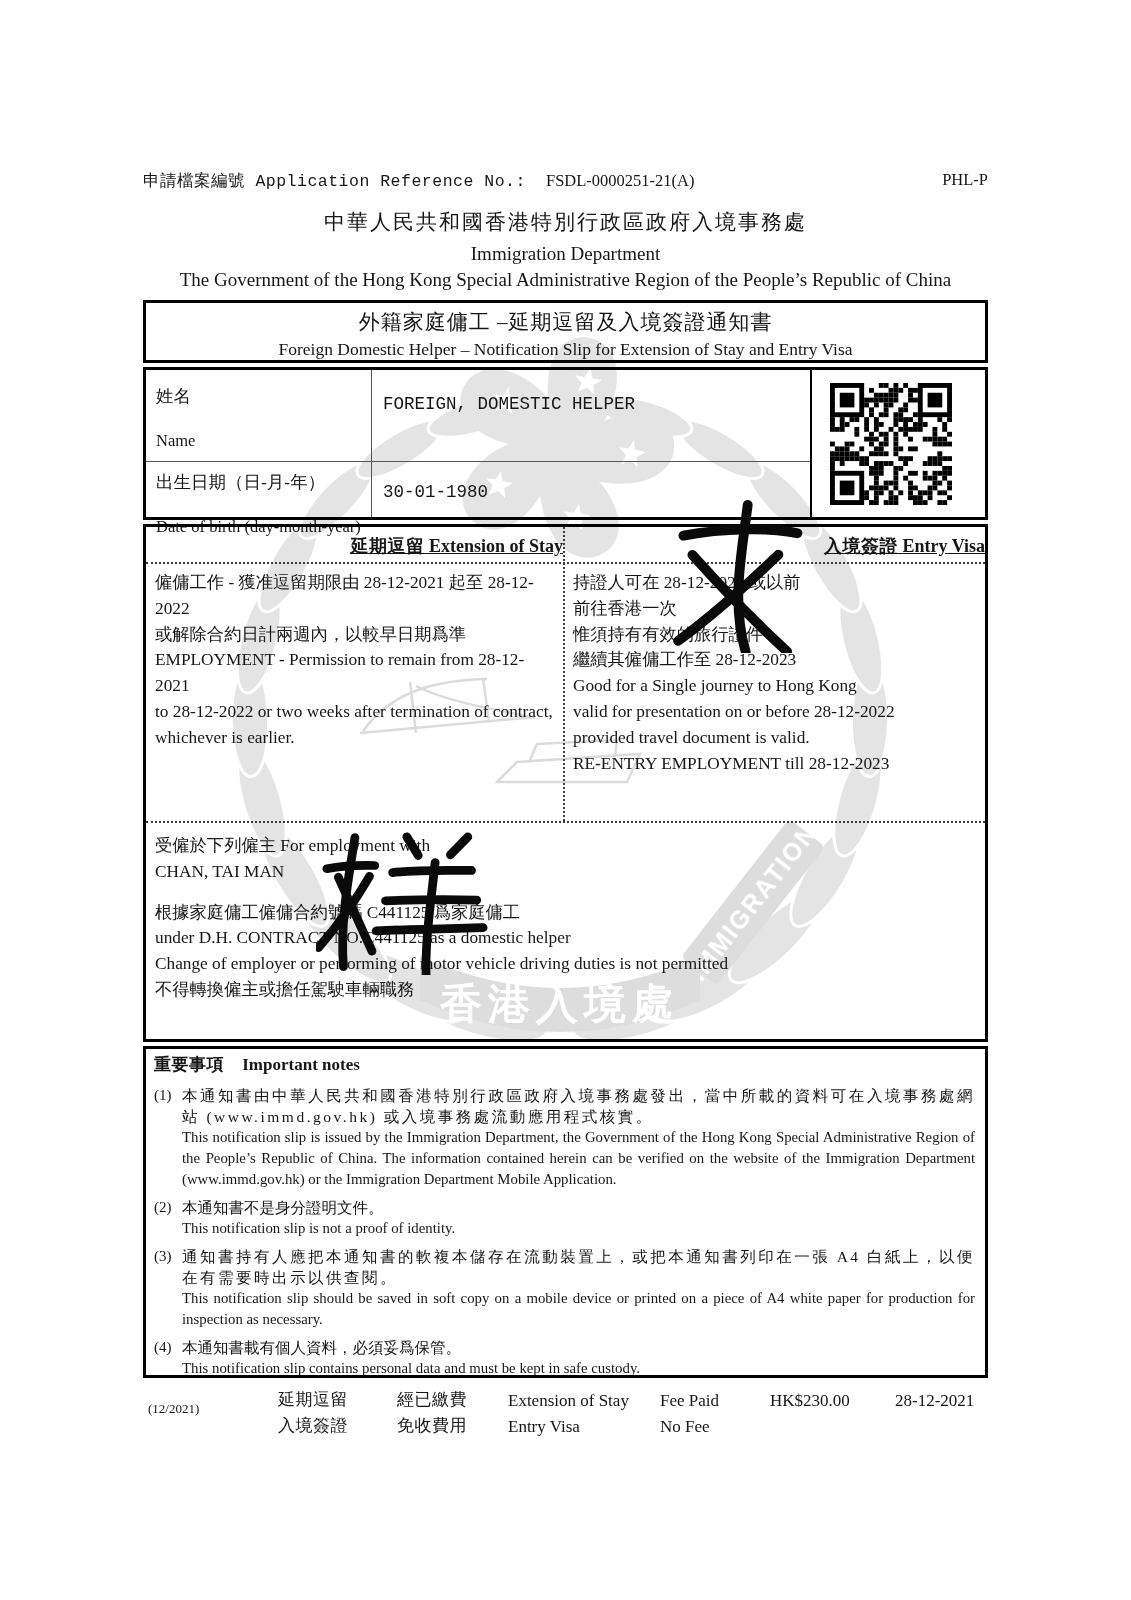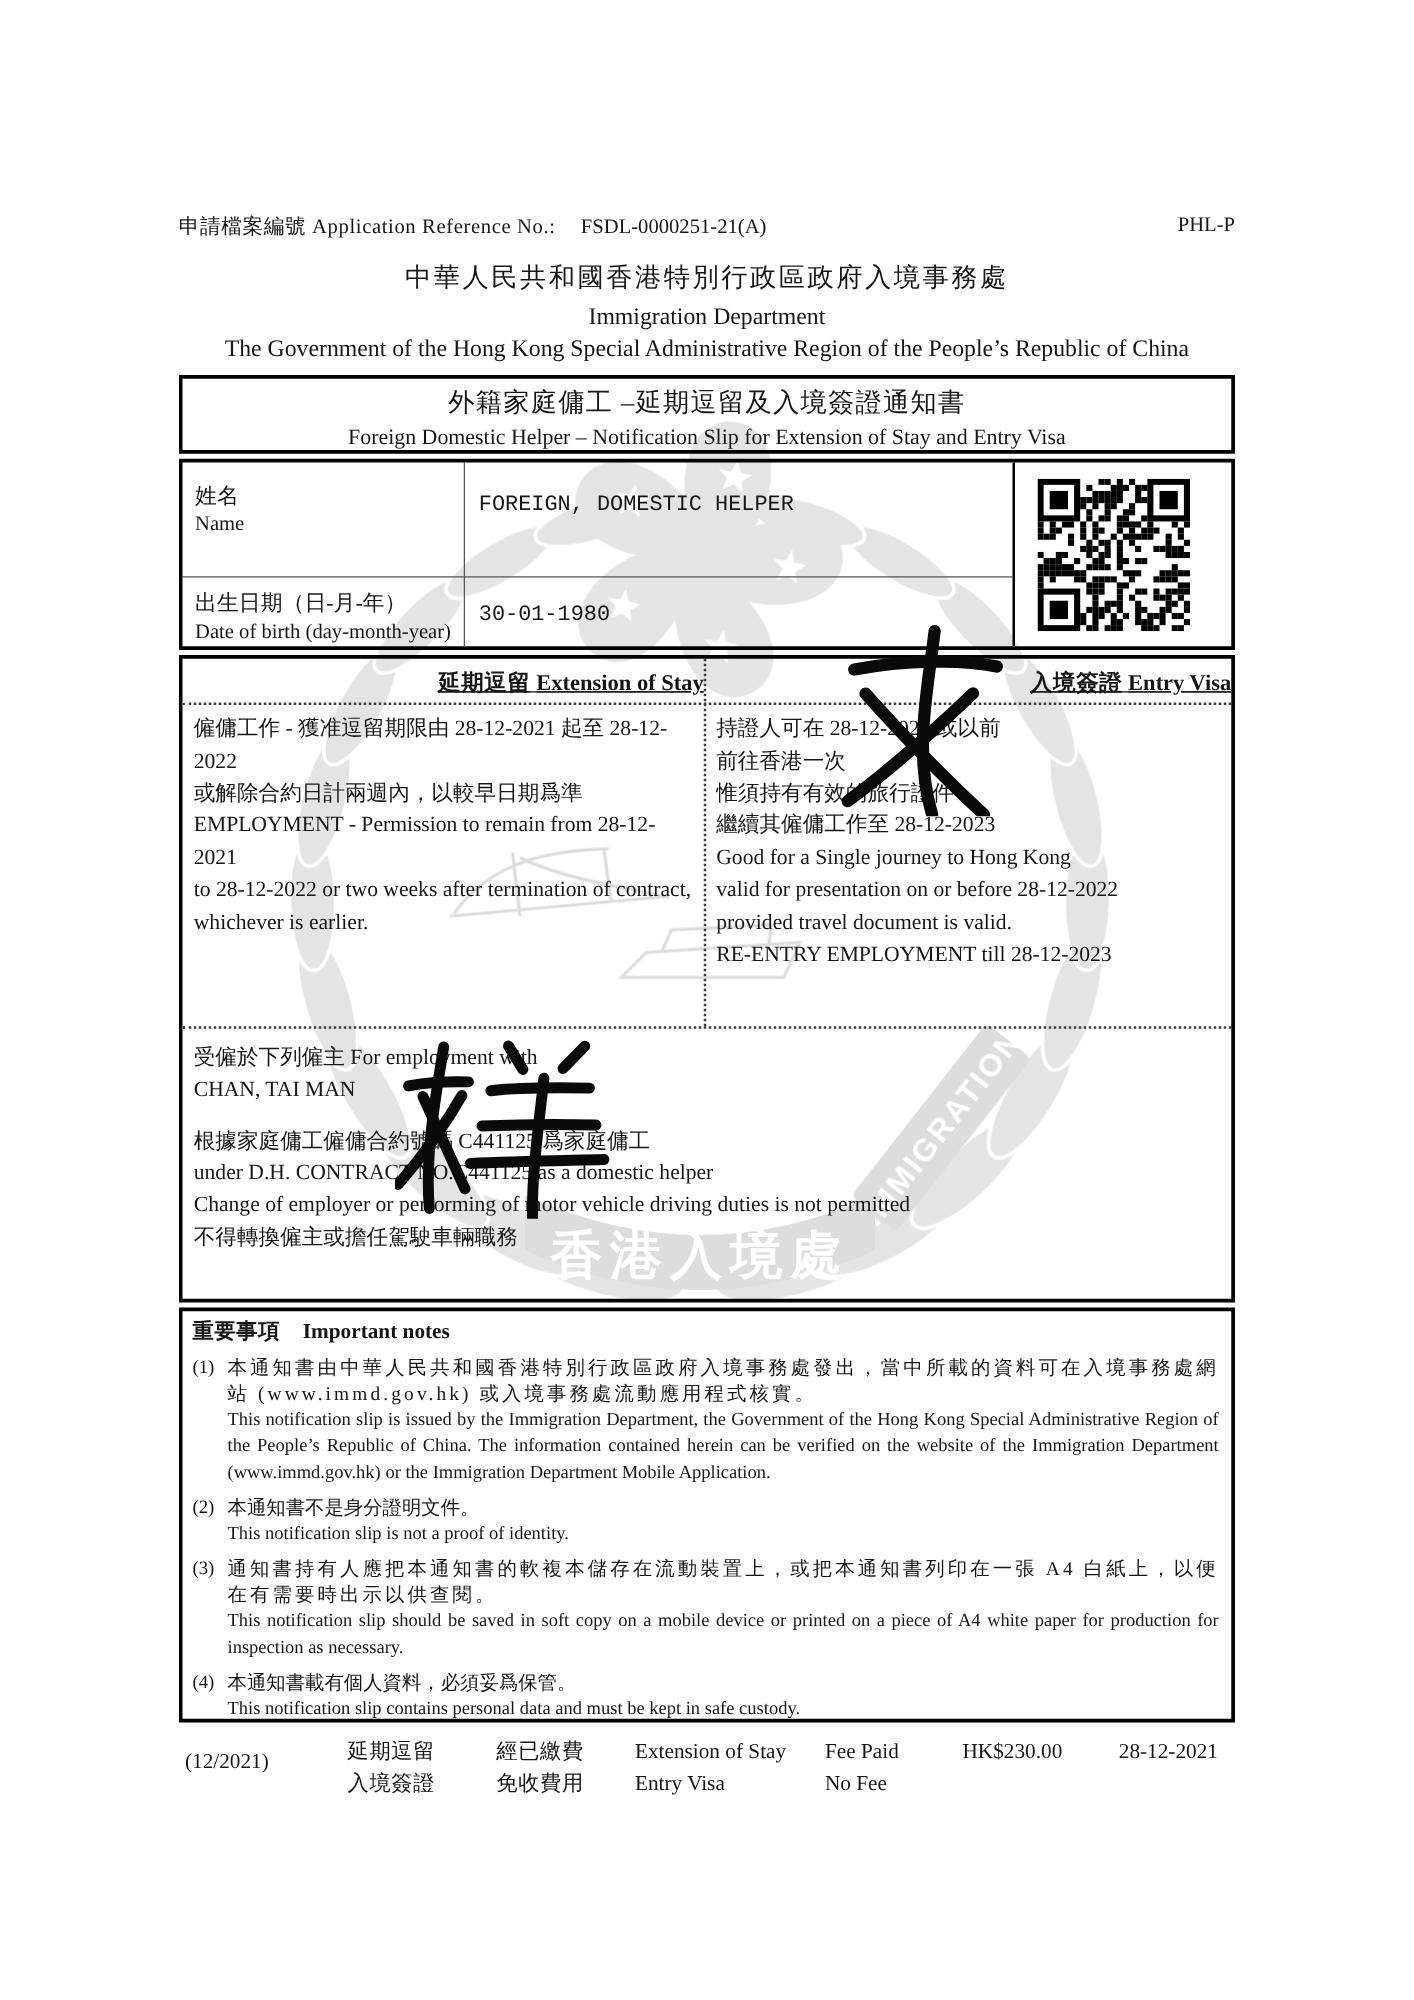--- a/index.html
+++ b/index.html
@@ -1,36 +1,36 @@
 <!DOCTYPE html>
 <html><head>
 <meta charset="utf-8">
 <style>
   html,body{margin:0;padding:0;background:#fff;}
   .page{position:relative;width:1131px;height:1600px;background:#fff;overflow:hidden;
         font-family:"Liberation Serif","DejaVu Serif","DejaVu Sans",serif;color:#161616;}
   .abs{position:absolute;}
   .ctr{text-align:center;width:1131px;left:0;}
   .box{position:absolute;left:143px;width:845px;border:3px solid #000;box-sizing:border-box;background:transparent;}
-  .cjk{letter-spacing:.5px;}
+  .cjk{letter-spacing:.5px;font-family:Liberation Mono, monospace;}
   
   .appref{top:170px;left:143px;width:845px;display:flex;justify-content:space-between;font-size:16.5px;}
   .appref .lbl{margin-right:16px;}
   .dept-cn{top:208px;font-size:21px;letter-spacing:2px;}
   .dept-en{top:243px;font-size:19px;}
   .govt-en{top:269px;font-size:19px;}
   
   .title-box{top:300px;height:63px;text-align:center;}
   .title-cn{font-size:21px;margin-top:5px;letter-spacing:1px;}
   .title-en{font-size:17.5px;margin-top:3px;}
   
   .info-box{top:367px;height:153px;}
   .cell{position:absolute;box-sizing:border-box;}
   .lbl-cn{font-size:17.5px;line-height:24px;}
-  .lbl-en{font-size:16.5px;line-height:22px;}
+  .lbl-en{font-size:16.5px;line-height:22px;margin-top:22px;}
   .val{font-size:17.5px;font-family:Liberation Mono, monospace;}
   .thin-v{position:absolute;border-left:1.5px solid #555;}
   .thin-h{position:absolute;border-top:1.5px solid #555;}
   .heavy-v{position:absolute;border-left:2.5px solid #000;}
   
   .main-box{top:524px;height:518px;}
   .col-header{position:absolute;top:7px;font-weight:bold;font-size:18px;text-align:right;}
   .col-header span{text-decoration:underline;}
   .dot-h{position:absolute;left:0;width:839px;border-top:2px dotted #3c3c3c;}
   .dot-v{position:absolute;border-left:2px dotted #3c3c3c;}
@@ -42,21 +42,21 @@
   .notes-head{font-size:17px;font-weight:bold;line-height:24px;}
   .notes-head .en{margin-left:14px;}
   .note{display:flex;margin-top:7px;}
   .note-num{width:28px;flex:none;font-size:15px;line-height:21px;}
   .note-body{flex:1;}
   .note-cn{font-size:15.5px;line-height:21px;}
   .cn-wide{letter-spacing:2.5px;text-align:justify;}
   .note-en{font-size:14.8px;line-height:21px;text-align:justify;}
   
   .foot{position:absolute;font-size:17px;line-height:26px;}
-  .foot-small{font-size:17px;}
+  .foot-small{font-size:13px;}
   
   .emblem{position:absolute;left:185px;top:330px;z-index:0;}
   .stamp{position:absolute;z-index:3;}
   .content{position:relative;z-index:1;}
 </style>
 </head>
 <body>
 
 <div class="page">
 

